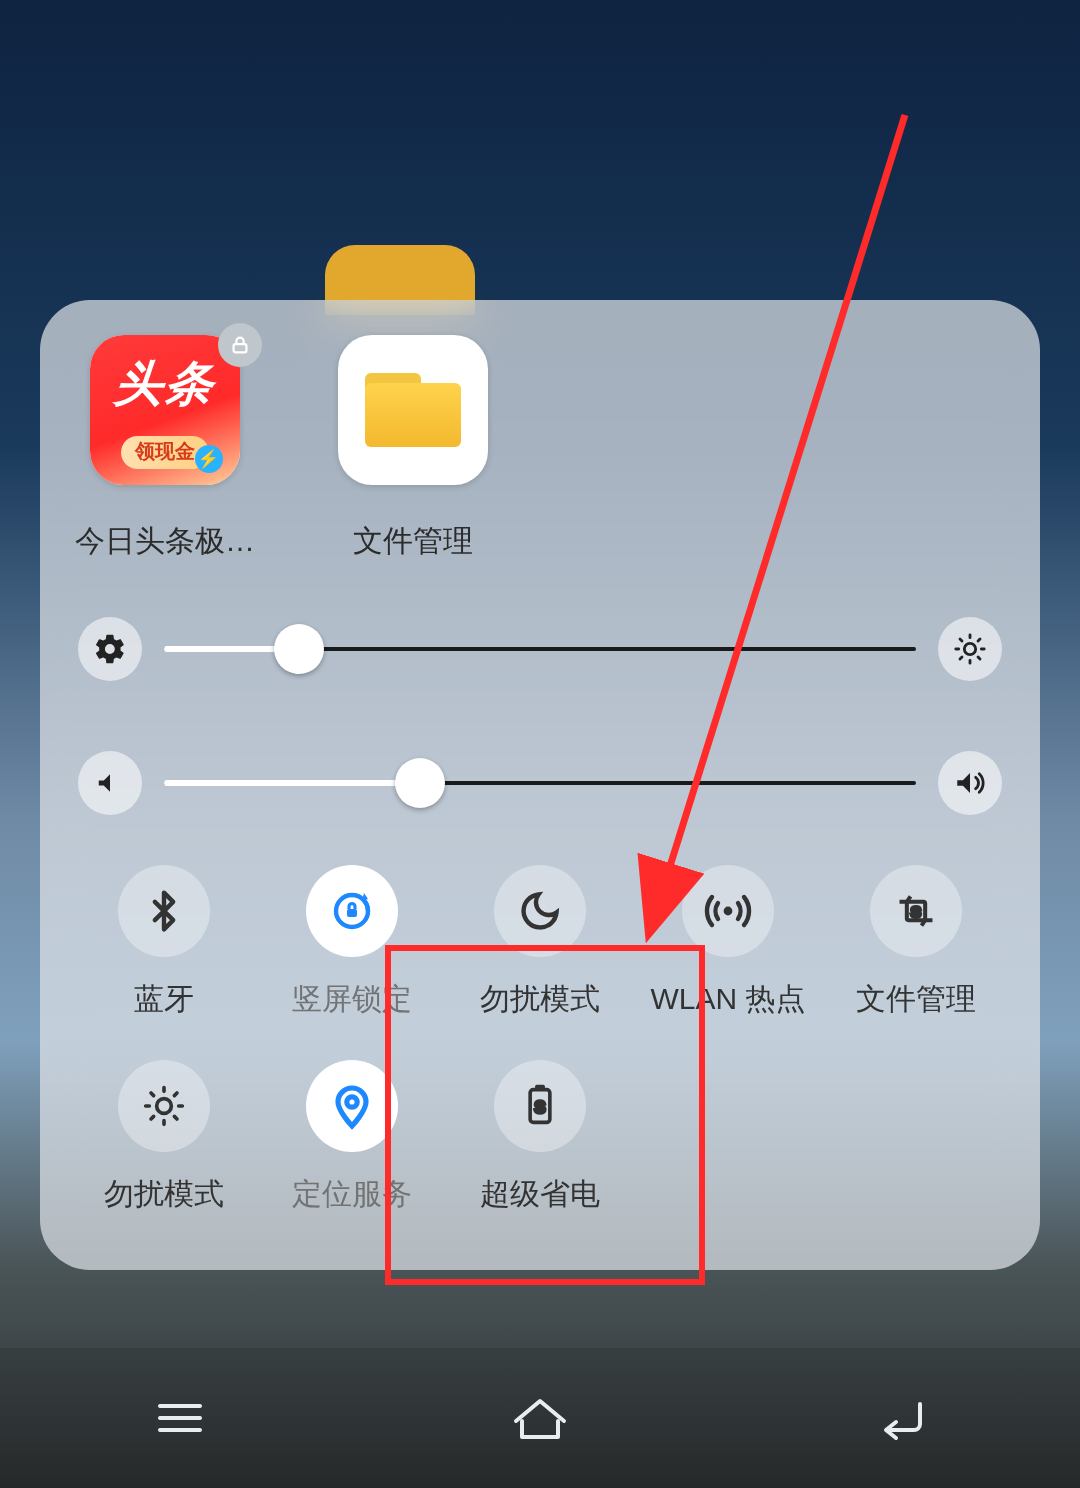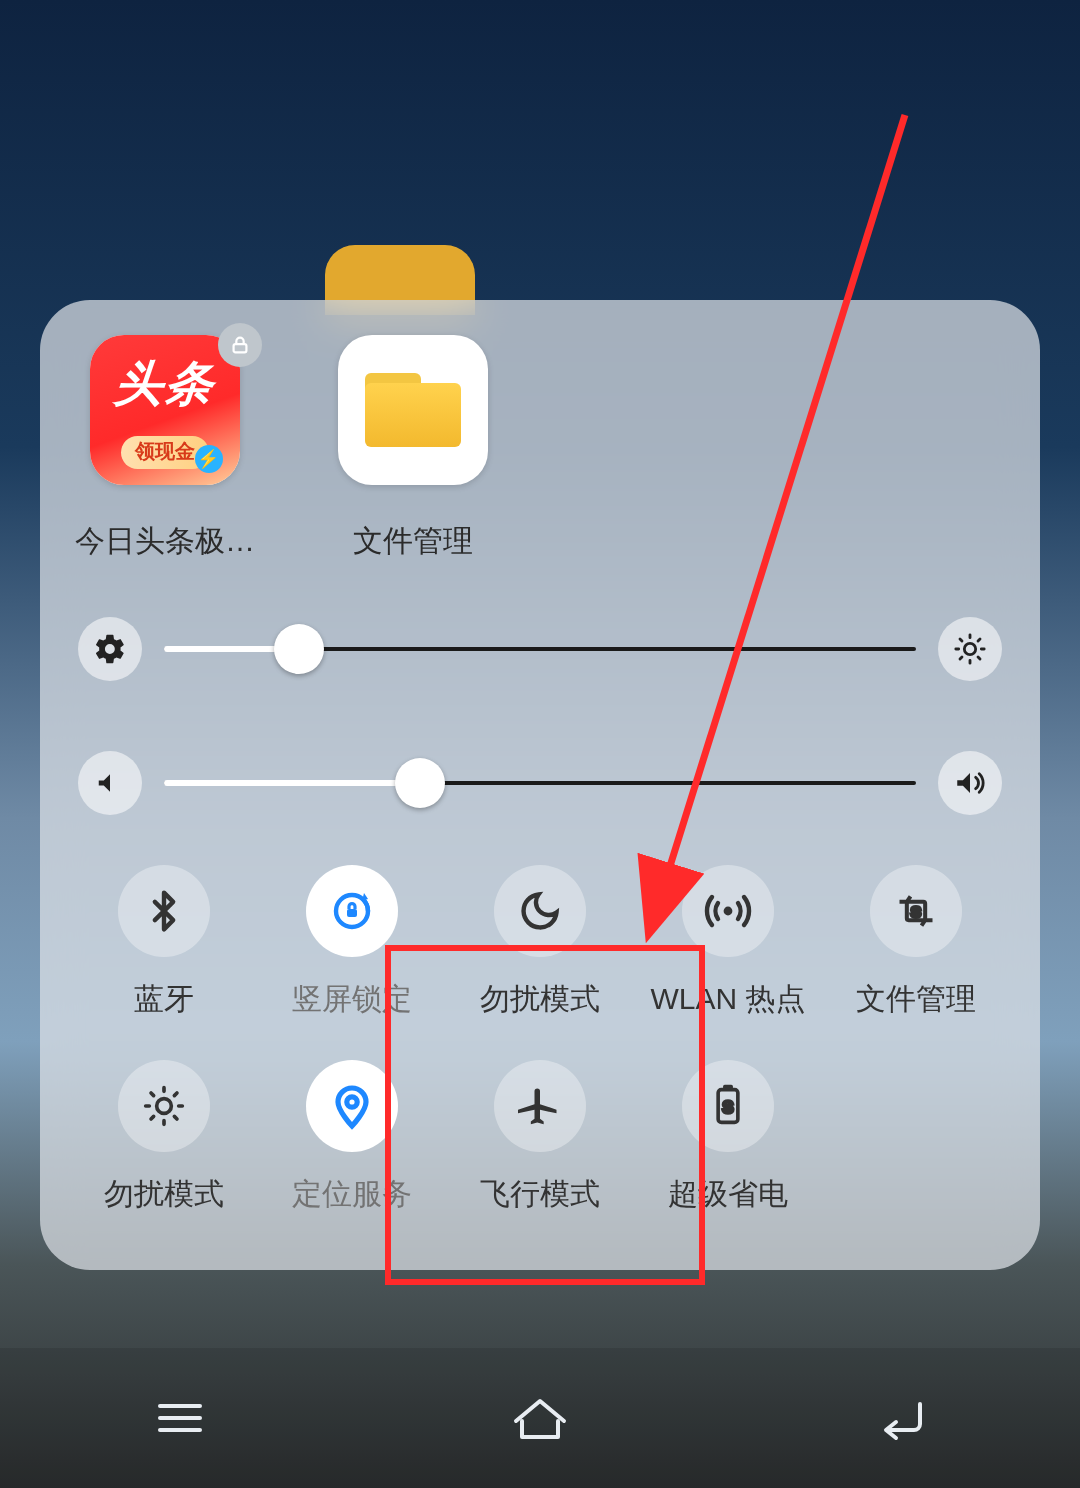--- a/index.html
+++ b/index.html
@@ -268,28 +268,20 @@
     <div class="toggle">
       <div class="toggle-btn active">
         <svg width="48" height="48" viewBox="0 0 24 24" fill="none" stroke="#1e88ff" stroke-width="2.6">
             <path d="M12 22s7-7.5 7-12a7 7 0 1 0-14 0c0 4.5 7 12 7 12z"></path>
             <circle cx="12" cy="10" r="2.6"></circle>
           </svg>
       </div>
       <div class="toggle-label active">定位服务</div>
     </div>
 
-    <div class="toggle">
-      <div class="toggle-btn">
-        <svg width="44" height="44" viewBox="0 0 24 24" fill="none" stroke="#333" stroke-width="2">
-            <path d="M21 14l-9-3V4a1.5 1.5 0 0 0-3 0v7l-9 3v2l9-2v5l-2 1.5V22l3.5-1L14 22v-1.5L12 19v-5l9 2v-2z" fill="#333" stroke="none"></path>
-          </svg>
-      </div>
-      <div class="toggle-label">飞行模式</div>
-    </div>
 
     <div class="toggle">
       <div class="toggle-btn">
         <svg width="40" height="46" viewBox="0 0 24 28" fill="none" stroke="#333" stroke-width="2.2">
             <rect x="6" y="4" width="12" height="20" rx="2"></rect>
             <rect x="9" y="1" width="6" height="3" rx="1" fill="#333" stroke="none"></rect>
             <text x="12" y="18" font-size="10" text-anchor="middle" fill="#333" font-weight="700">S</text>
           </svg>
       </div>
       <div class="toggle-label">超级省电</div>

